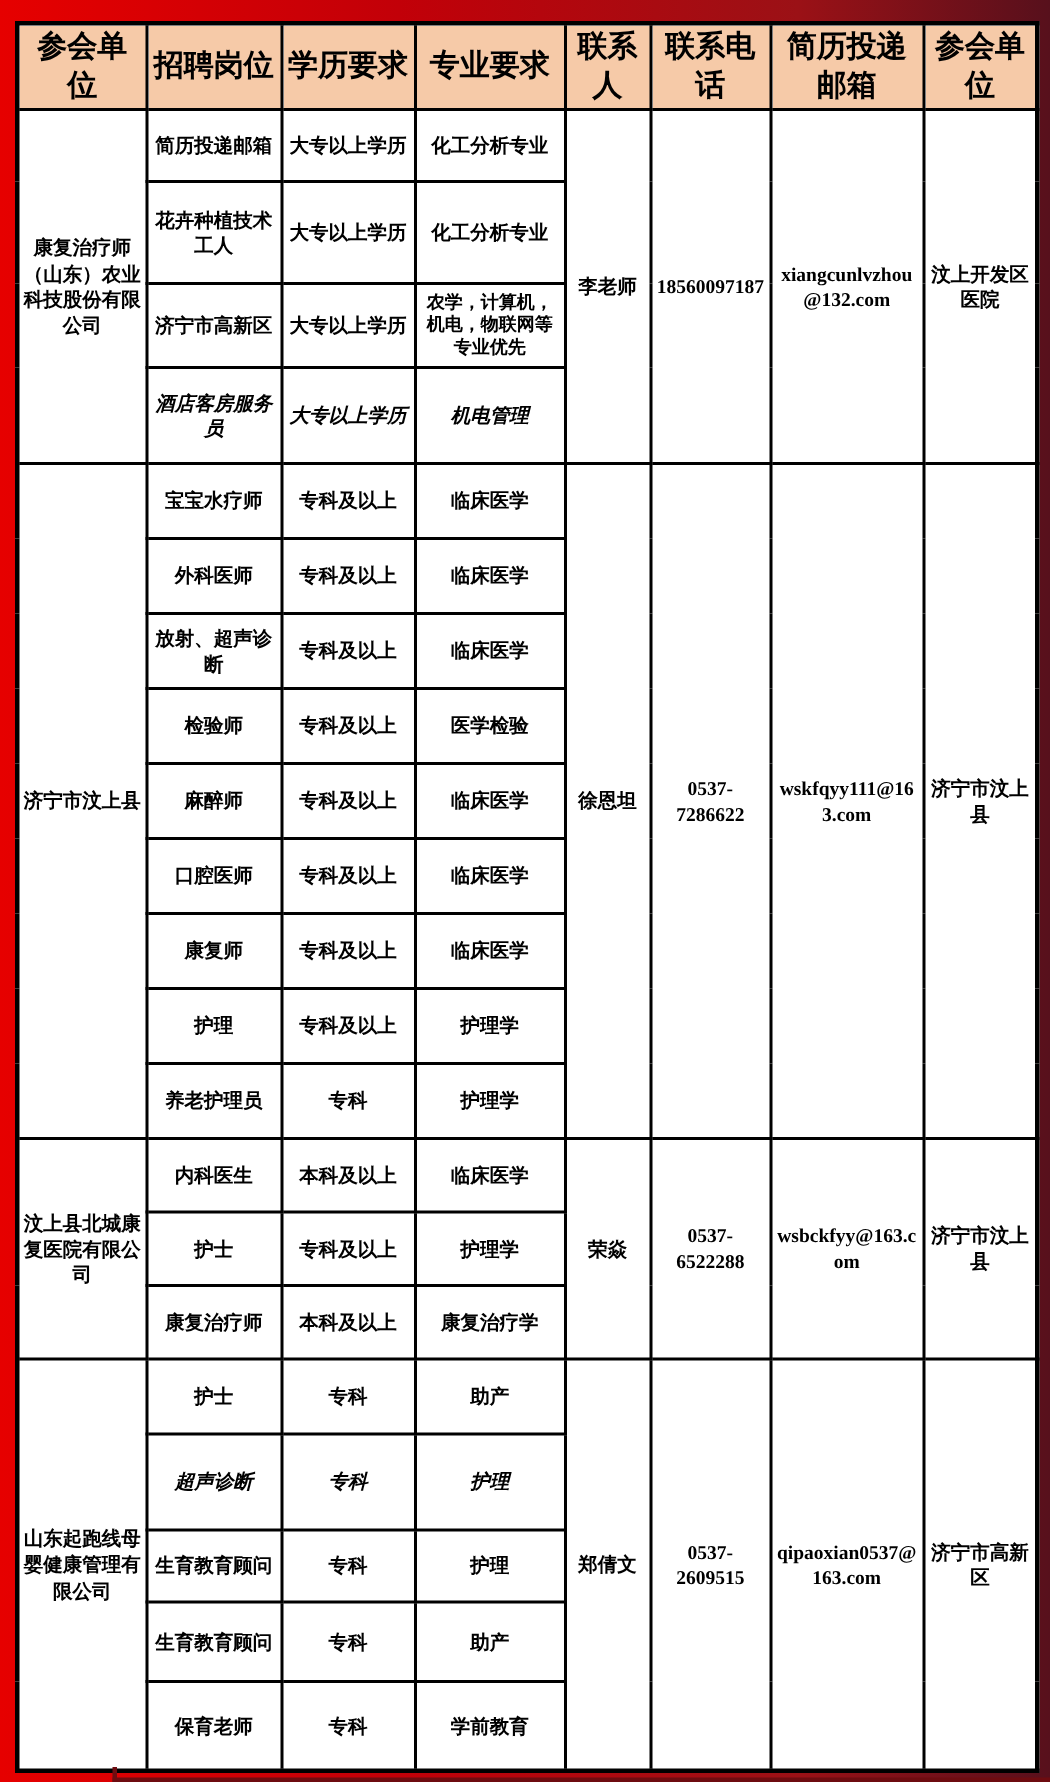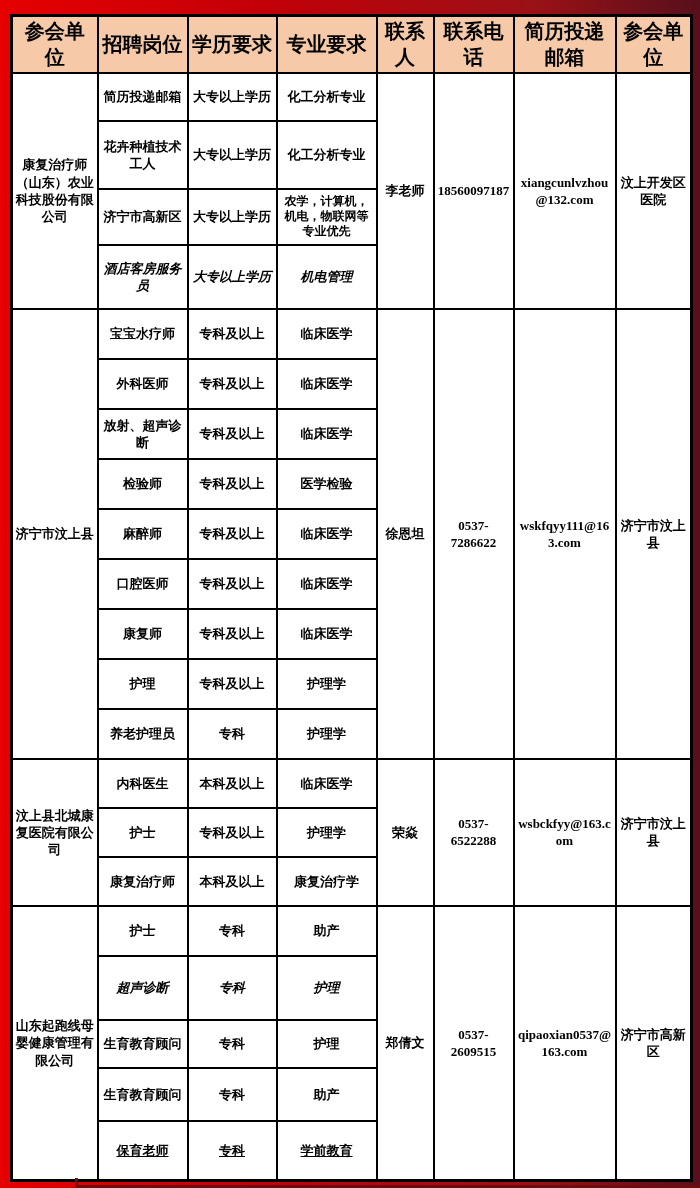--- a/index.html
+++ b/index.html
@@ -32,21 +32,21 @@
   }
   th{background:var(--header-bg);font-size:20px;}
   td.email{word-break:break-all;}
   td.small{font-size:12px;line-height:1.25;}
   tr.hh{height:56px;}
   tr.h48{height:48px;}
   tr.h49{height:49px;}
   tr.h50{height:50px;}
   tr.h53{height:53px;}
   tr.h56{height:56px;}
-  tr.h60{height:60px;text-decoration:underline;}
+  tr.h60{height:60px;}
   tr.h64{height:64px;font-style:italic;}
   tr.h68{height:68px;}
   .cut-line{position:absolute;left:75px;right:0;top:1185px;height:3px;background:#6e0c10;}
   .cut-tick{position:absolute;left:75px;top:1178px;width:3px;height:10px;background:#6e0c10;}
 </style>
 </head>
 <body>
 
 <table class="jobfair">
   <colgroup>

